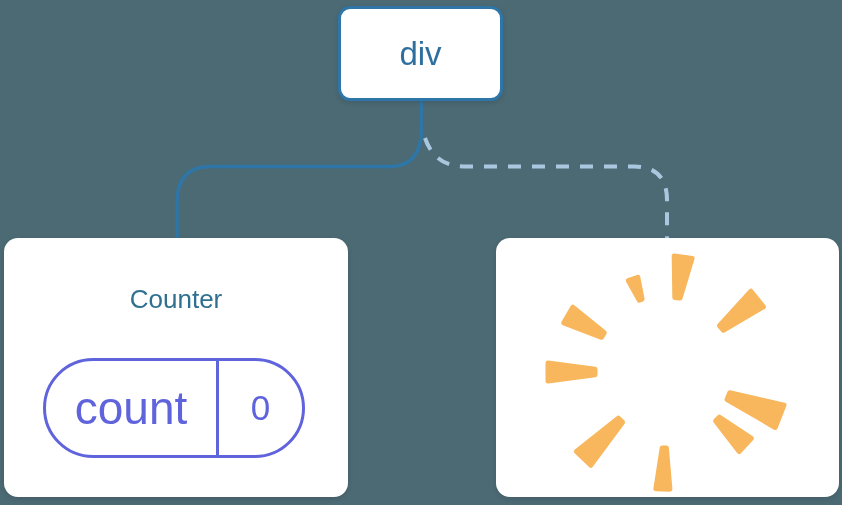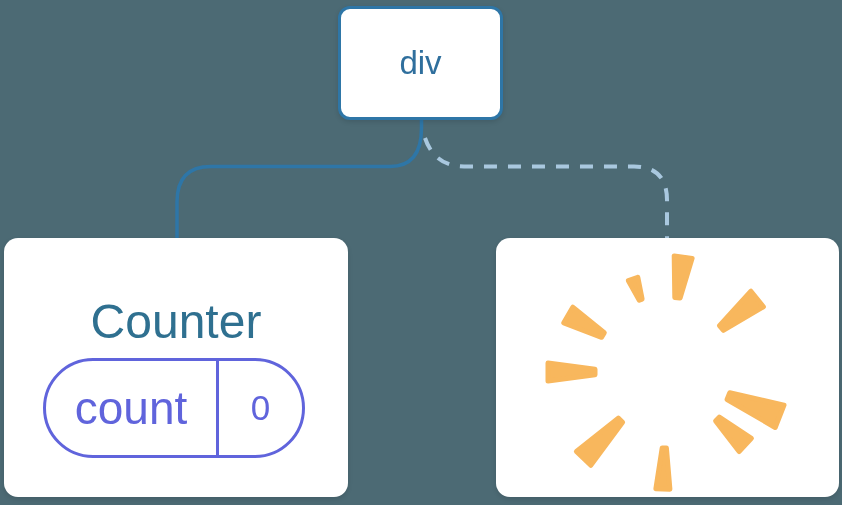--- a/index.html
+++ b/index.html
@@ -29,21 +29,21 @@
   .edge-dashed {
     fill: none;
     stroke: var(--edge-dashed, #A9C8DF);
     stroke-width: 4;
     stroke-dasharray: 13 11;
     stroke-linecap: butt;
   }
   .node-root {
     position: absolute;
     left: 338px; top: 6px;
-    width: 165px; height: 114px;
+    width: 165px; height: 95px;
     background: var(--card-bg, #fff);
     border: 3px solid var(--edge-solid, #2E76A7);
     border-radius: 12px;
     box-sizing: border-box;
     display: flex;
     align-items: center;
     justify-content: center;
     font-size: 33px;
     font-weight: 500;
     color: var(--root-text, #2F6F9D);
@@ -55,25 +55,25 @@
     height: 259px;
     background: var(--card-bg, #fff);
     border-radius: 14px;
     box-sizing: border-box;
     box-shadow: 0 2px 5px rgba(0,0,0,0.12);
   }
   .card-counter { left: 4px; width: 344px; }
   .card-removed { left: 496px; width: 343px; }
   .counter-title {
     position: absolute;
-    top: 56px;
+    top: 46px;
     left: 0;
     width: 100%;
     text-align: center;
-    font-size: 48px;
+    font-size: 26px;
     font-weight: 500;
     color: var(--component-title, #2F7090);
   }
   .state-pill {
     position: absolute;
     left: 39px;
     top: 120px;
     width: 262px;
     height: 100px;
     border: 3px solid var(--state-purple, #6064DC);

